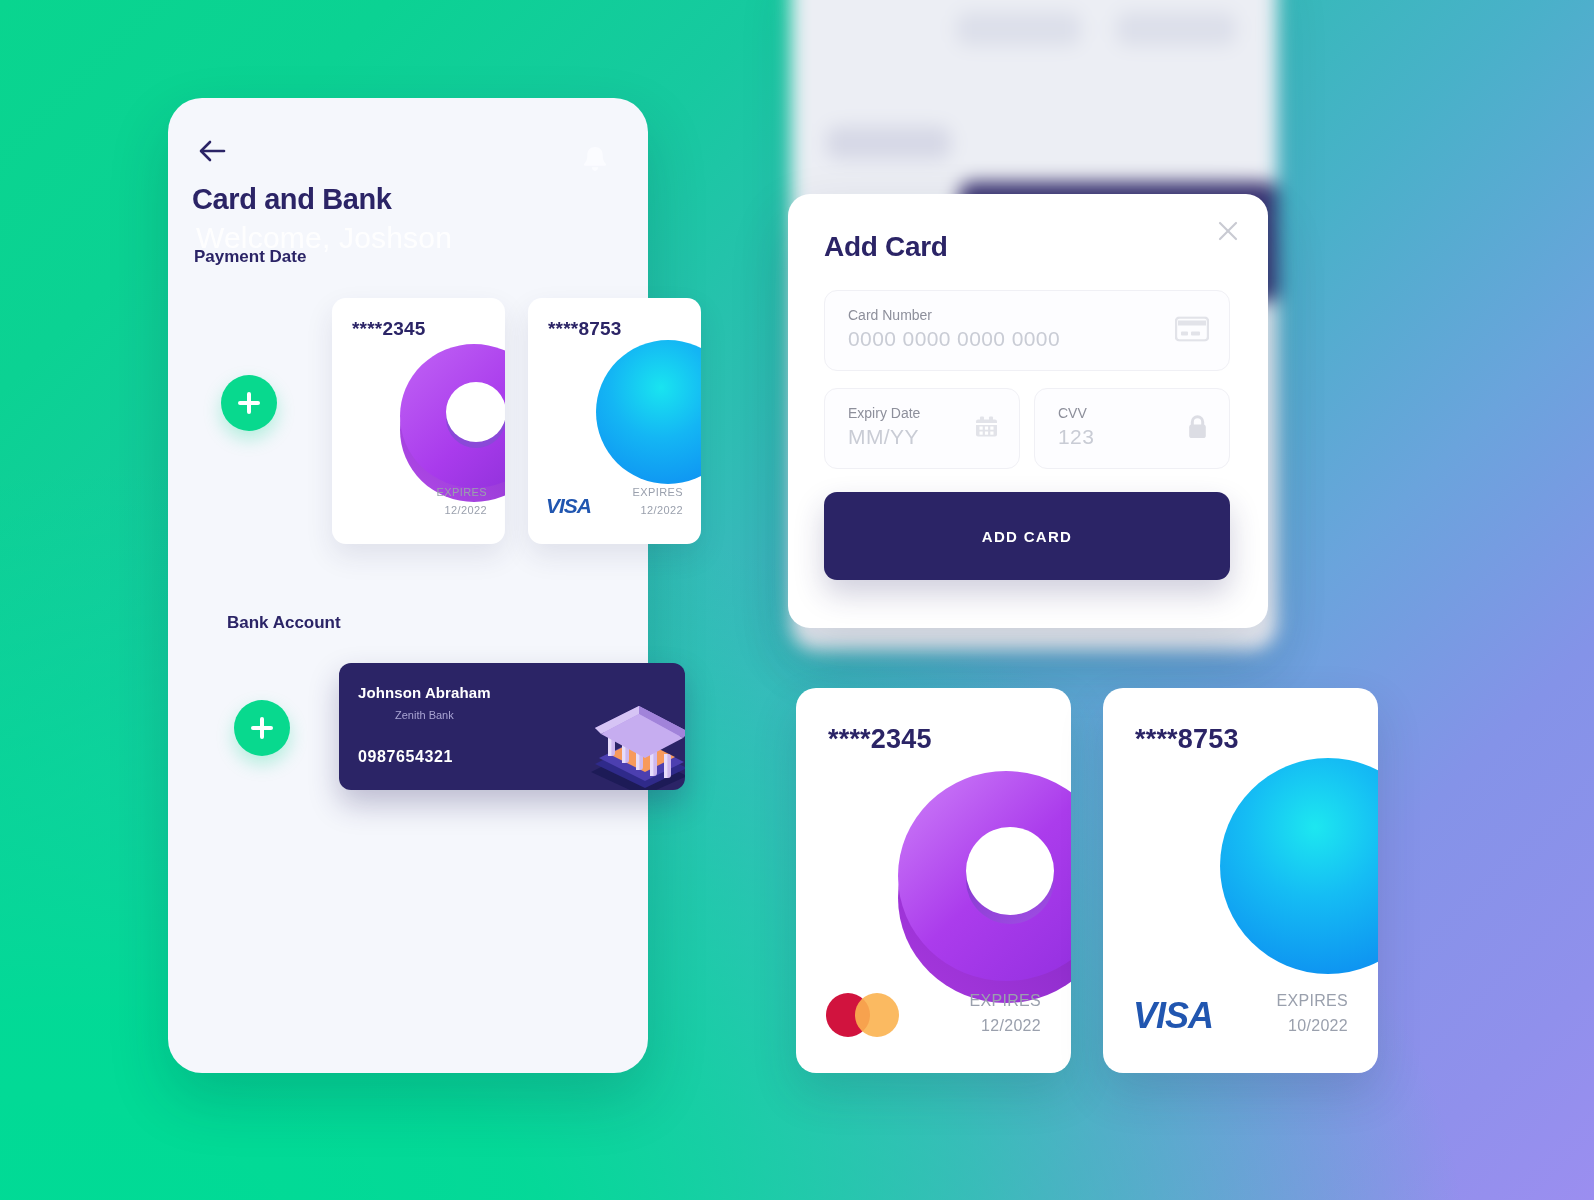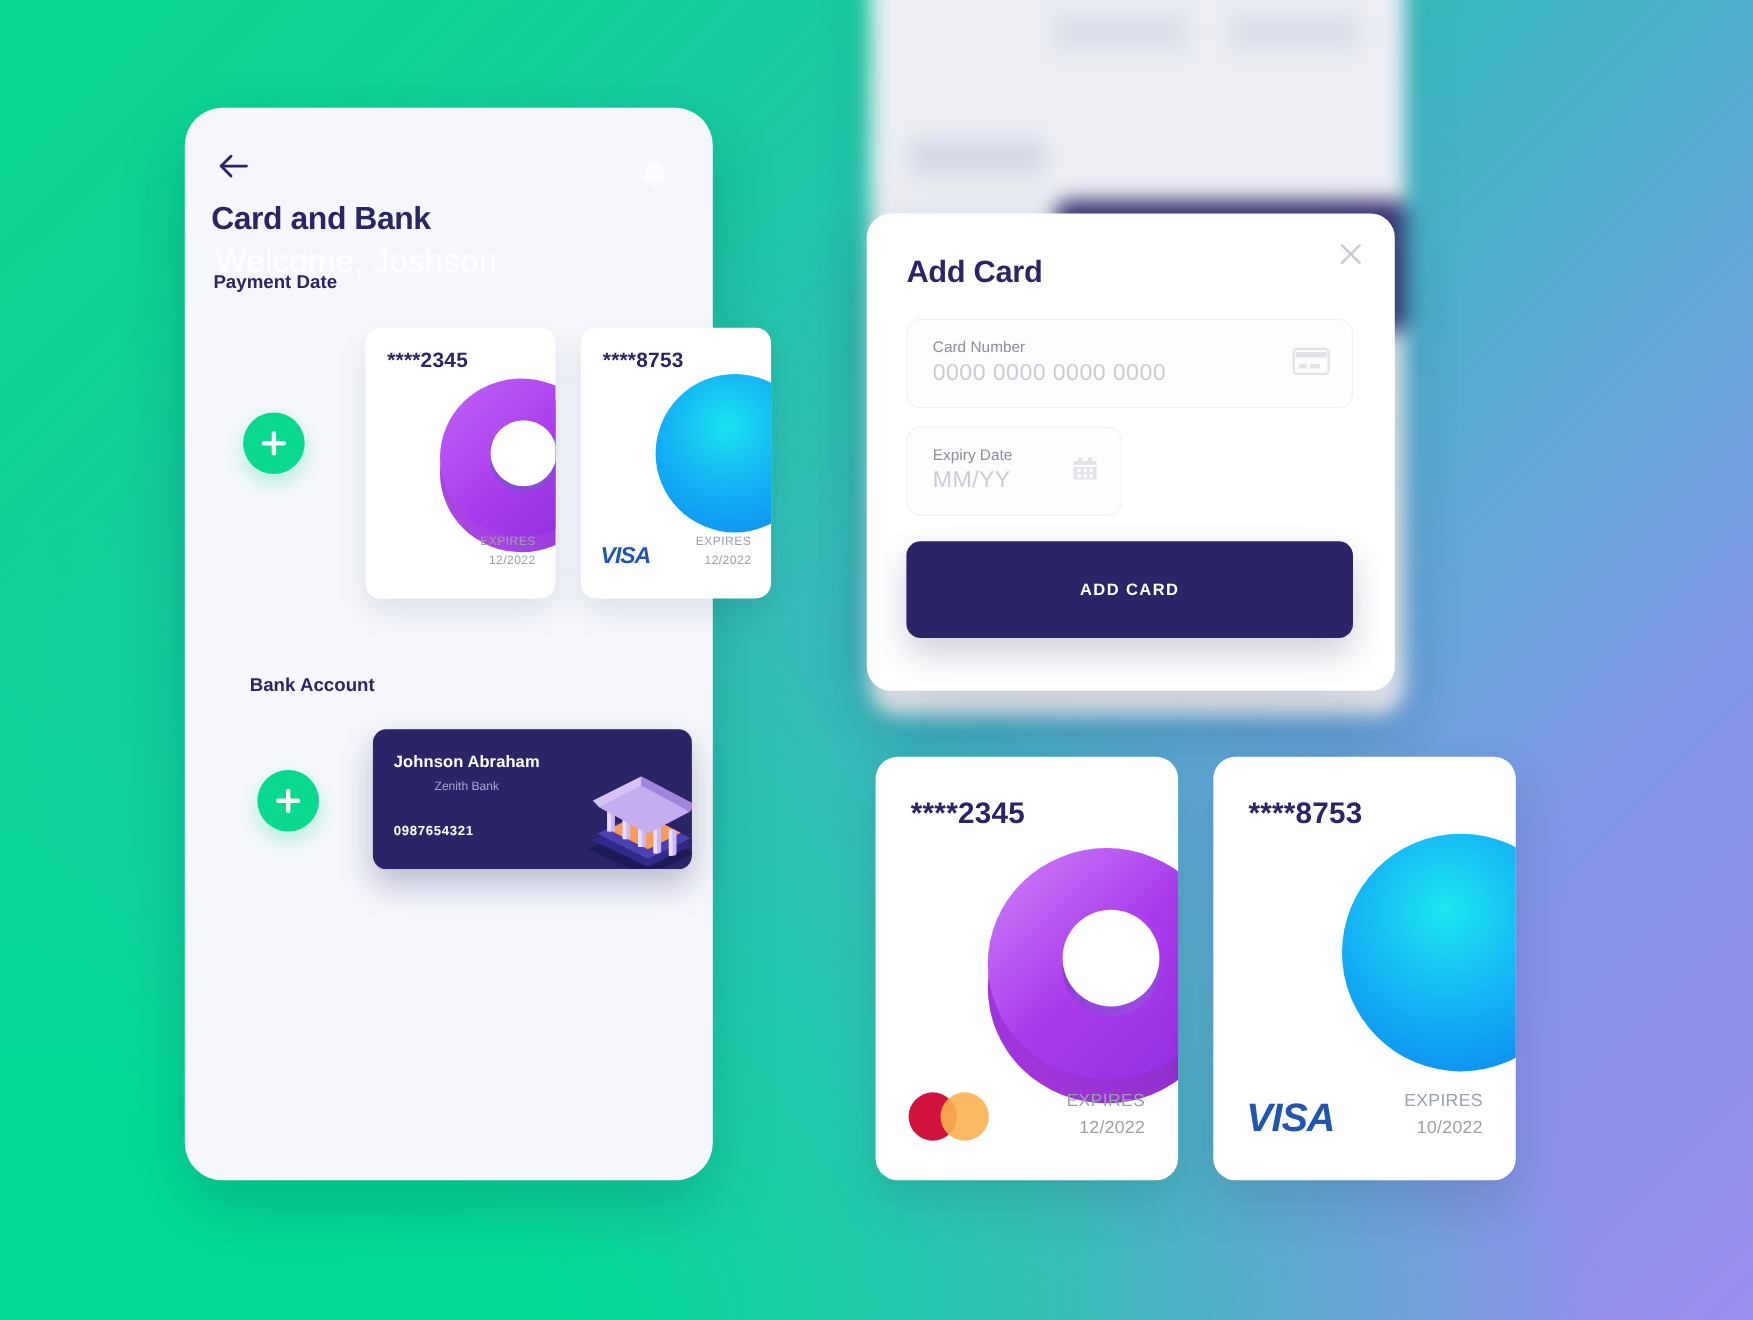--- a/index.html
+++ b/index.html
@@ -104,28 +104,28 @@
   .mc i{ position:absolute; border-radius:50%; display:block; top:0; }
   .mc i.r{ background:#d1133e; left:0; }
   .mc i.o{ background:#fbb250; }
 
   
   .visa{ font-style:italic; font-weight:bold; color:#2156b0; letter-spacing:-1px; }
 
   
   .bank-card{
     position:absolute; left:339px; top:663px;
-    width:290px; height:127px;
+    width:346px; height:127px;
     background:#2b2466; border-radius:12px;
     box-shadow:0 14px 30px rgba(43,36,102,.28);
     overflow:hidden;
   }
   .bank-name{ position:absolute; left:19px; top:21px; font-size:15px; font-weight:bold; color:#fff; letter-spacing:.1px;}
   .bank-sub{ position:absolute; left:19px; top:46px; font-size:11px; color:#a9a4d3;margin-left:37px; }
-  .bank-acct{ position:absolute; left:19px; top:85px; font-size:12px; font-weight:bold; color:#fff; letter-spacing:.6px;}
+  .bank-acct{ position:absolute; left:19px; top:85px; font-size:16px; font-weight:bold; color:#fff; letter-spacing:.6px;}
   .bank-ill{ position:absolute; right:-8px; bottom:-4px; width:110px; height:110px; }
 
   
   .backdrop{
     position:absolute; left:791px; top:-36px;
     width:486px; height:686px;
     background:#eceef4;
     border-radius:0 0 26px 26px;
     box-shadow:0 20px 50px rgba(20,40,70,.12);
     overflow:hidden;
@@ -348,20 +348,30 @@
           <rect x="10.9" y="12" width="3.2" height="3.2"></rect>
           <rect x="16.3" y="12" width="3.2" height="3.2"></rect>
           <rect x="5.5" y="17" width="3.2" height="3.2"></rect>
           <rect x="10.9" y="17" width="3.2" height="3.2"></rect>
           <rect x="16.3" y="17" width="3.2" height="3.2"></rect>
         </g>
       </svg>
     </span>
   </div>
 
+  <div class="field f-cvv">
+    <div class="f-label">CVV</div>
+    <div class="f-value">123</div>
+    <span class="f-icon">
+      <svg width="23" height="26" viewBox="0 0 23 26">
+        <path d="M6.3 11 V8 a5.2 5.2 0 0 1 10.4 0 v3" fill="none" stroke="#dcdde4" stroke-width="3"></path>
+        <rect x="3.2" y="10.6" width="16.6" height="13.4" rx="2.6" fill="#dcdde4"></rect>
+      </svg>
+    </span>
+  </div>
 
   <button class="submit-btn">ADD CARD</button>
 </div>
 
 <div class="big-card b1">
   <svg style="position:absolute;left:92px;top:58px;" width="260" height="270" viewBox="0 0 260 270">
     <defs>
       <linearGradient id="bt1" x1="0.05" y1="0.1" x2="0.9" y2="0.95">
         <stop offset="0%" stop-color="#c977f7"></stop>
           <stop offset="48%" stop-color="#ab3cec"></stop>

